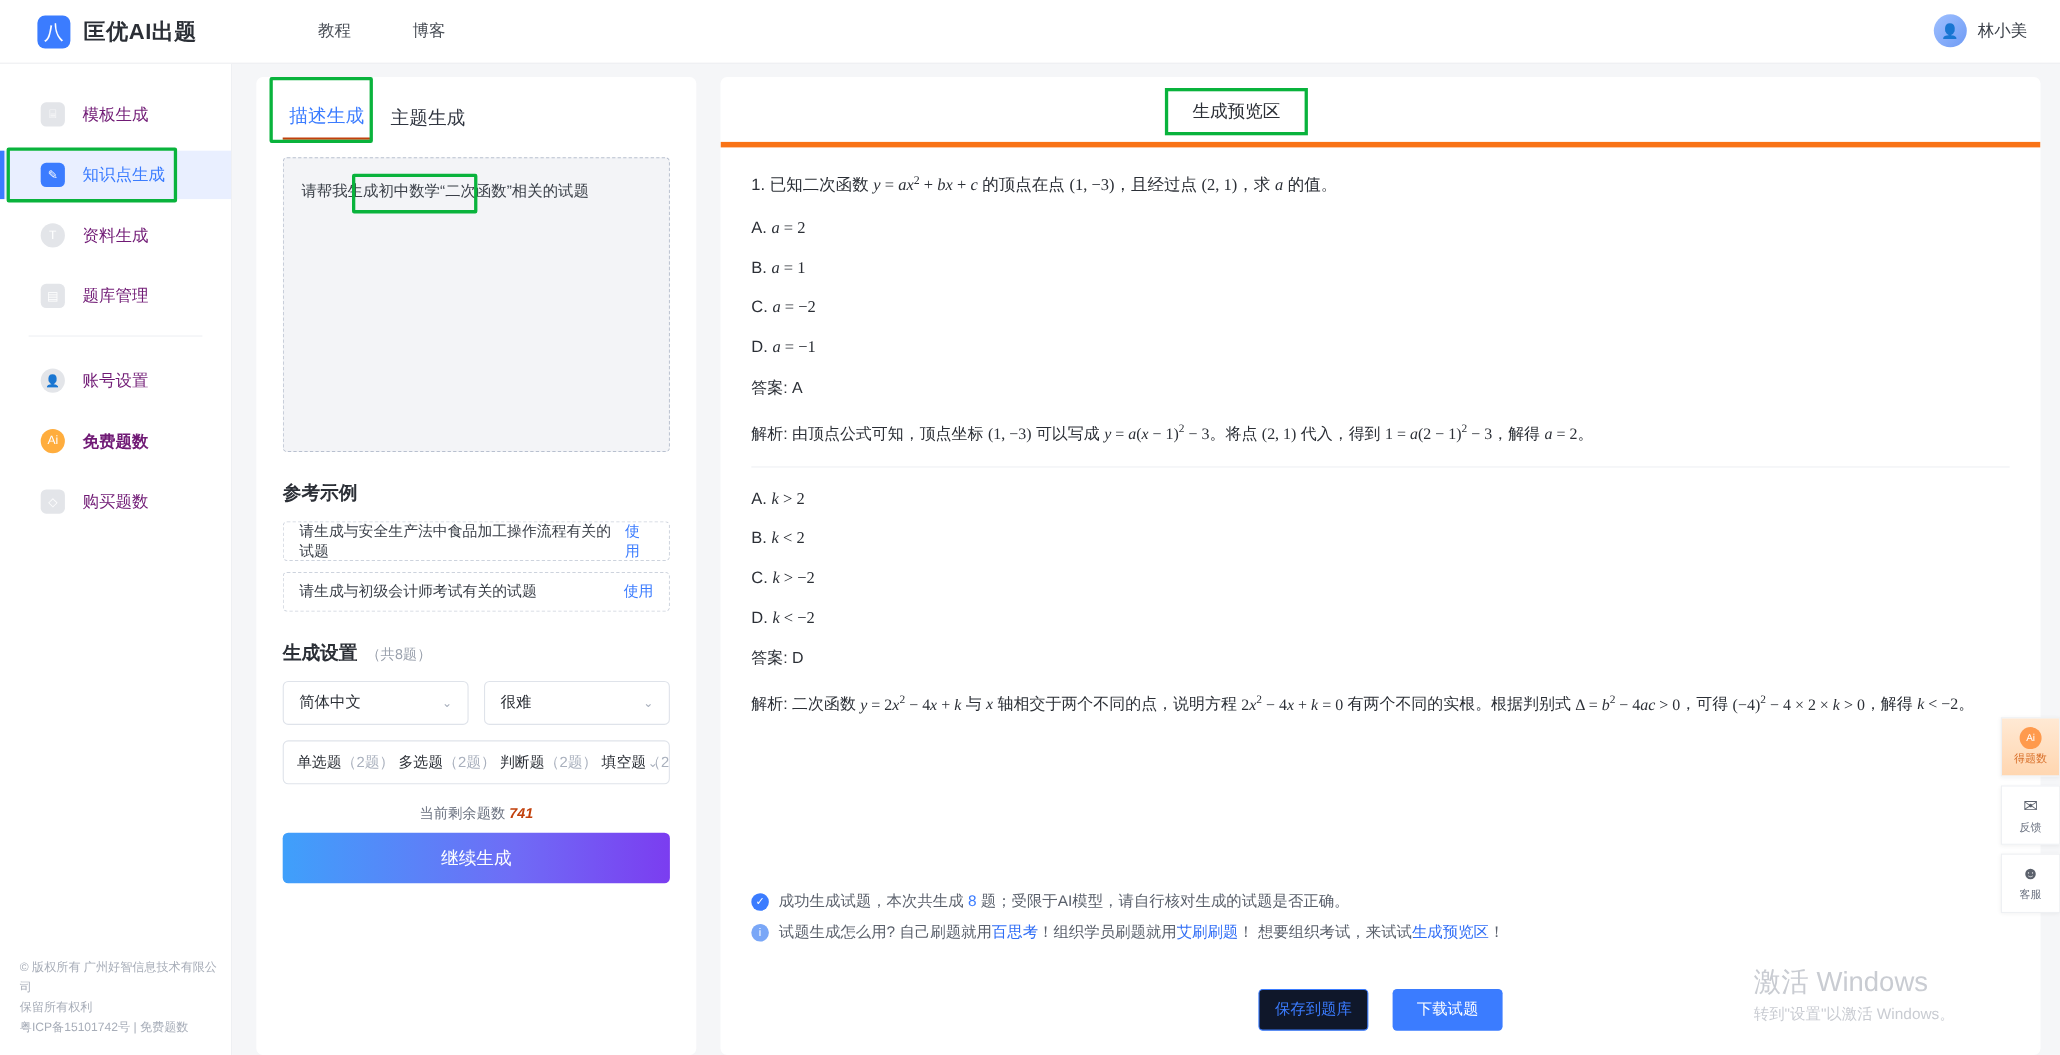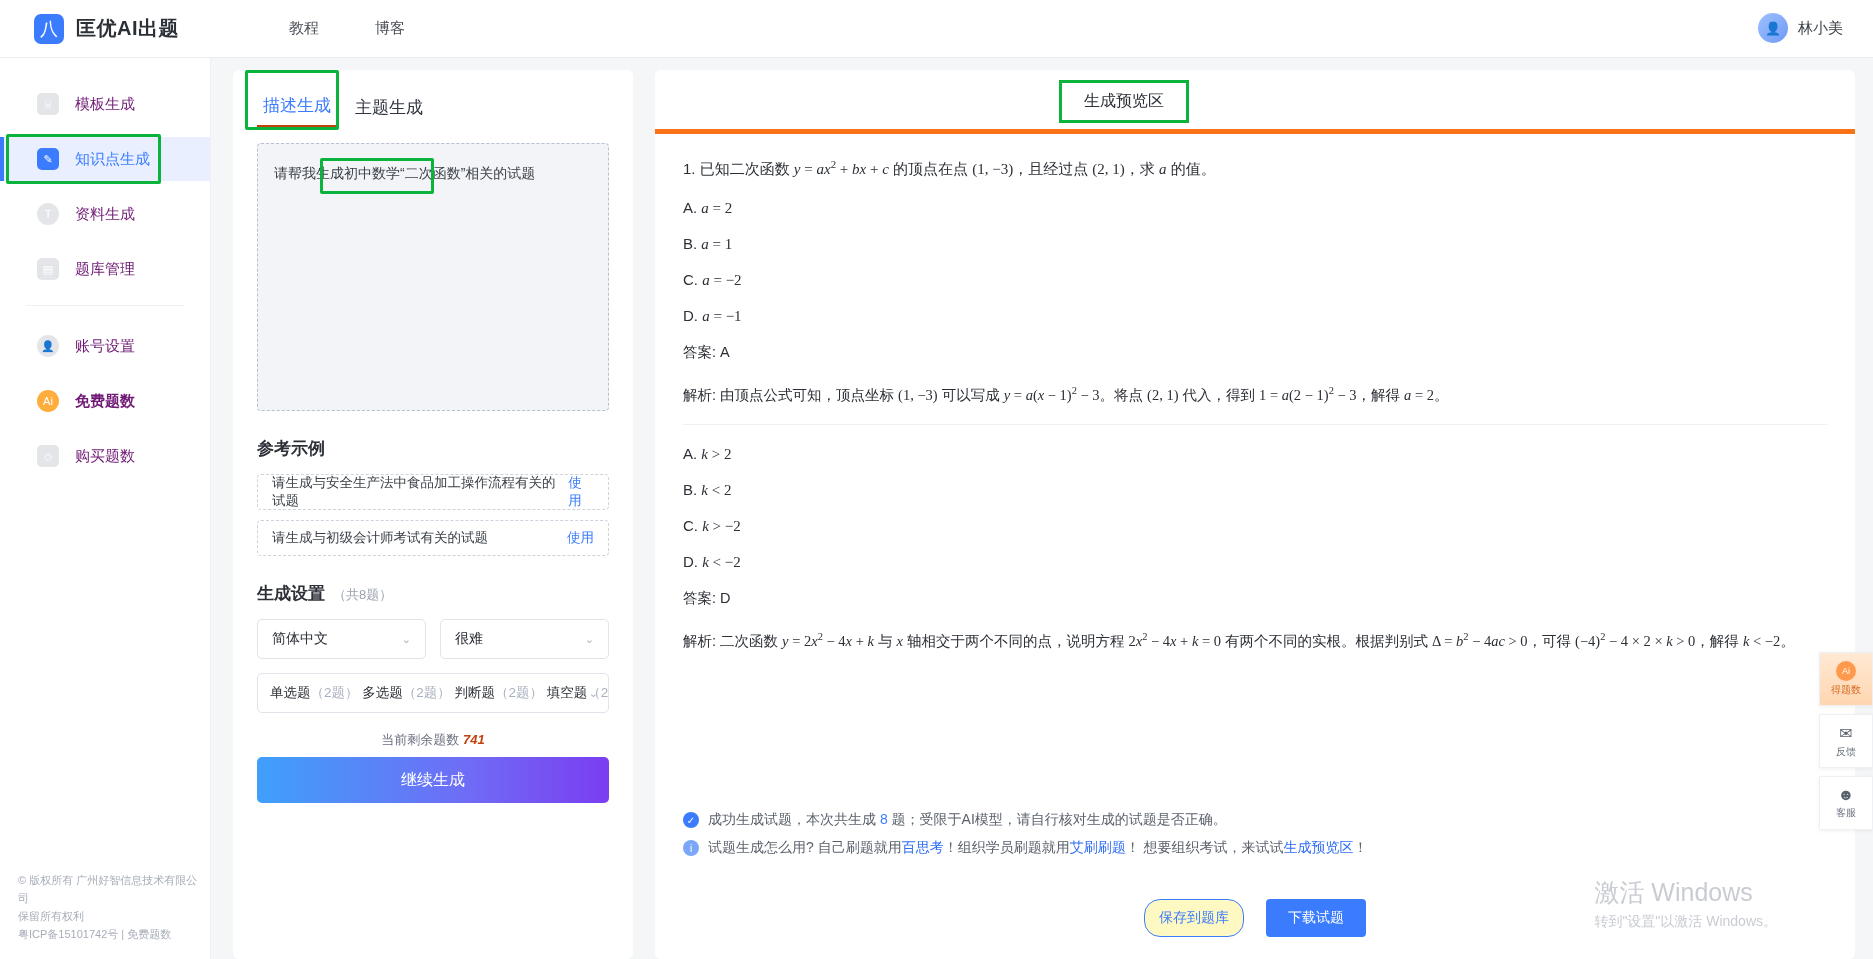--- a/index.html
+++ b/index.html
@@ -159,22 +159,22 @@
   .badge-ic {
     width: 16px; height: 16px; border-radius: 50%; background: #3b7cff; color: #fff;
     font-size: 10px; display: flex; align-items: center; justify-content: center; flex:none;
   }
   .badge-ic.info { background: #7aa7f7; }
   .hl { color: #3b7cff; }
   .lnk { color: #2f6df6; cursor: pointer; }
 
   .actions { position: absolute; bottom: 22px; left: 0; width: 100%; display: flex; justify-content: center; gap: 22px; }
   .btn-outline {
-    width: 100px; height: 38px; border: 1px solid #3b7cff; border-radius: 16px;
-    background: #fef9c3; color: #3b7cff; font-size: 14px; cursor: pointer; font-family: inherit;
+    width: 100px; height: 38px; border: 1px solid #3b7cff; border-radius: 4px;
+    background: #0f172a; color: #3b7cff; font-size: 14px; cursor: pointer; font-family: inherit;
   }
   .btn-solid {
     width: 100px; height: 38px; border: none; border-radius: 4px;
     background: #3b7cff; color: #fff; font-size: 14px; cursor: pointer; font-family: inherit;
   }
 
   
   .float-col {
     position: absolute; right: 0px; top: 652px; width: 54px;
     display: flex; flex-direction: column; gap: 8px; z-index: 20;

